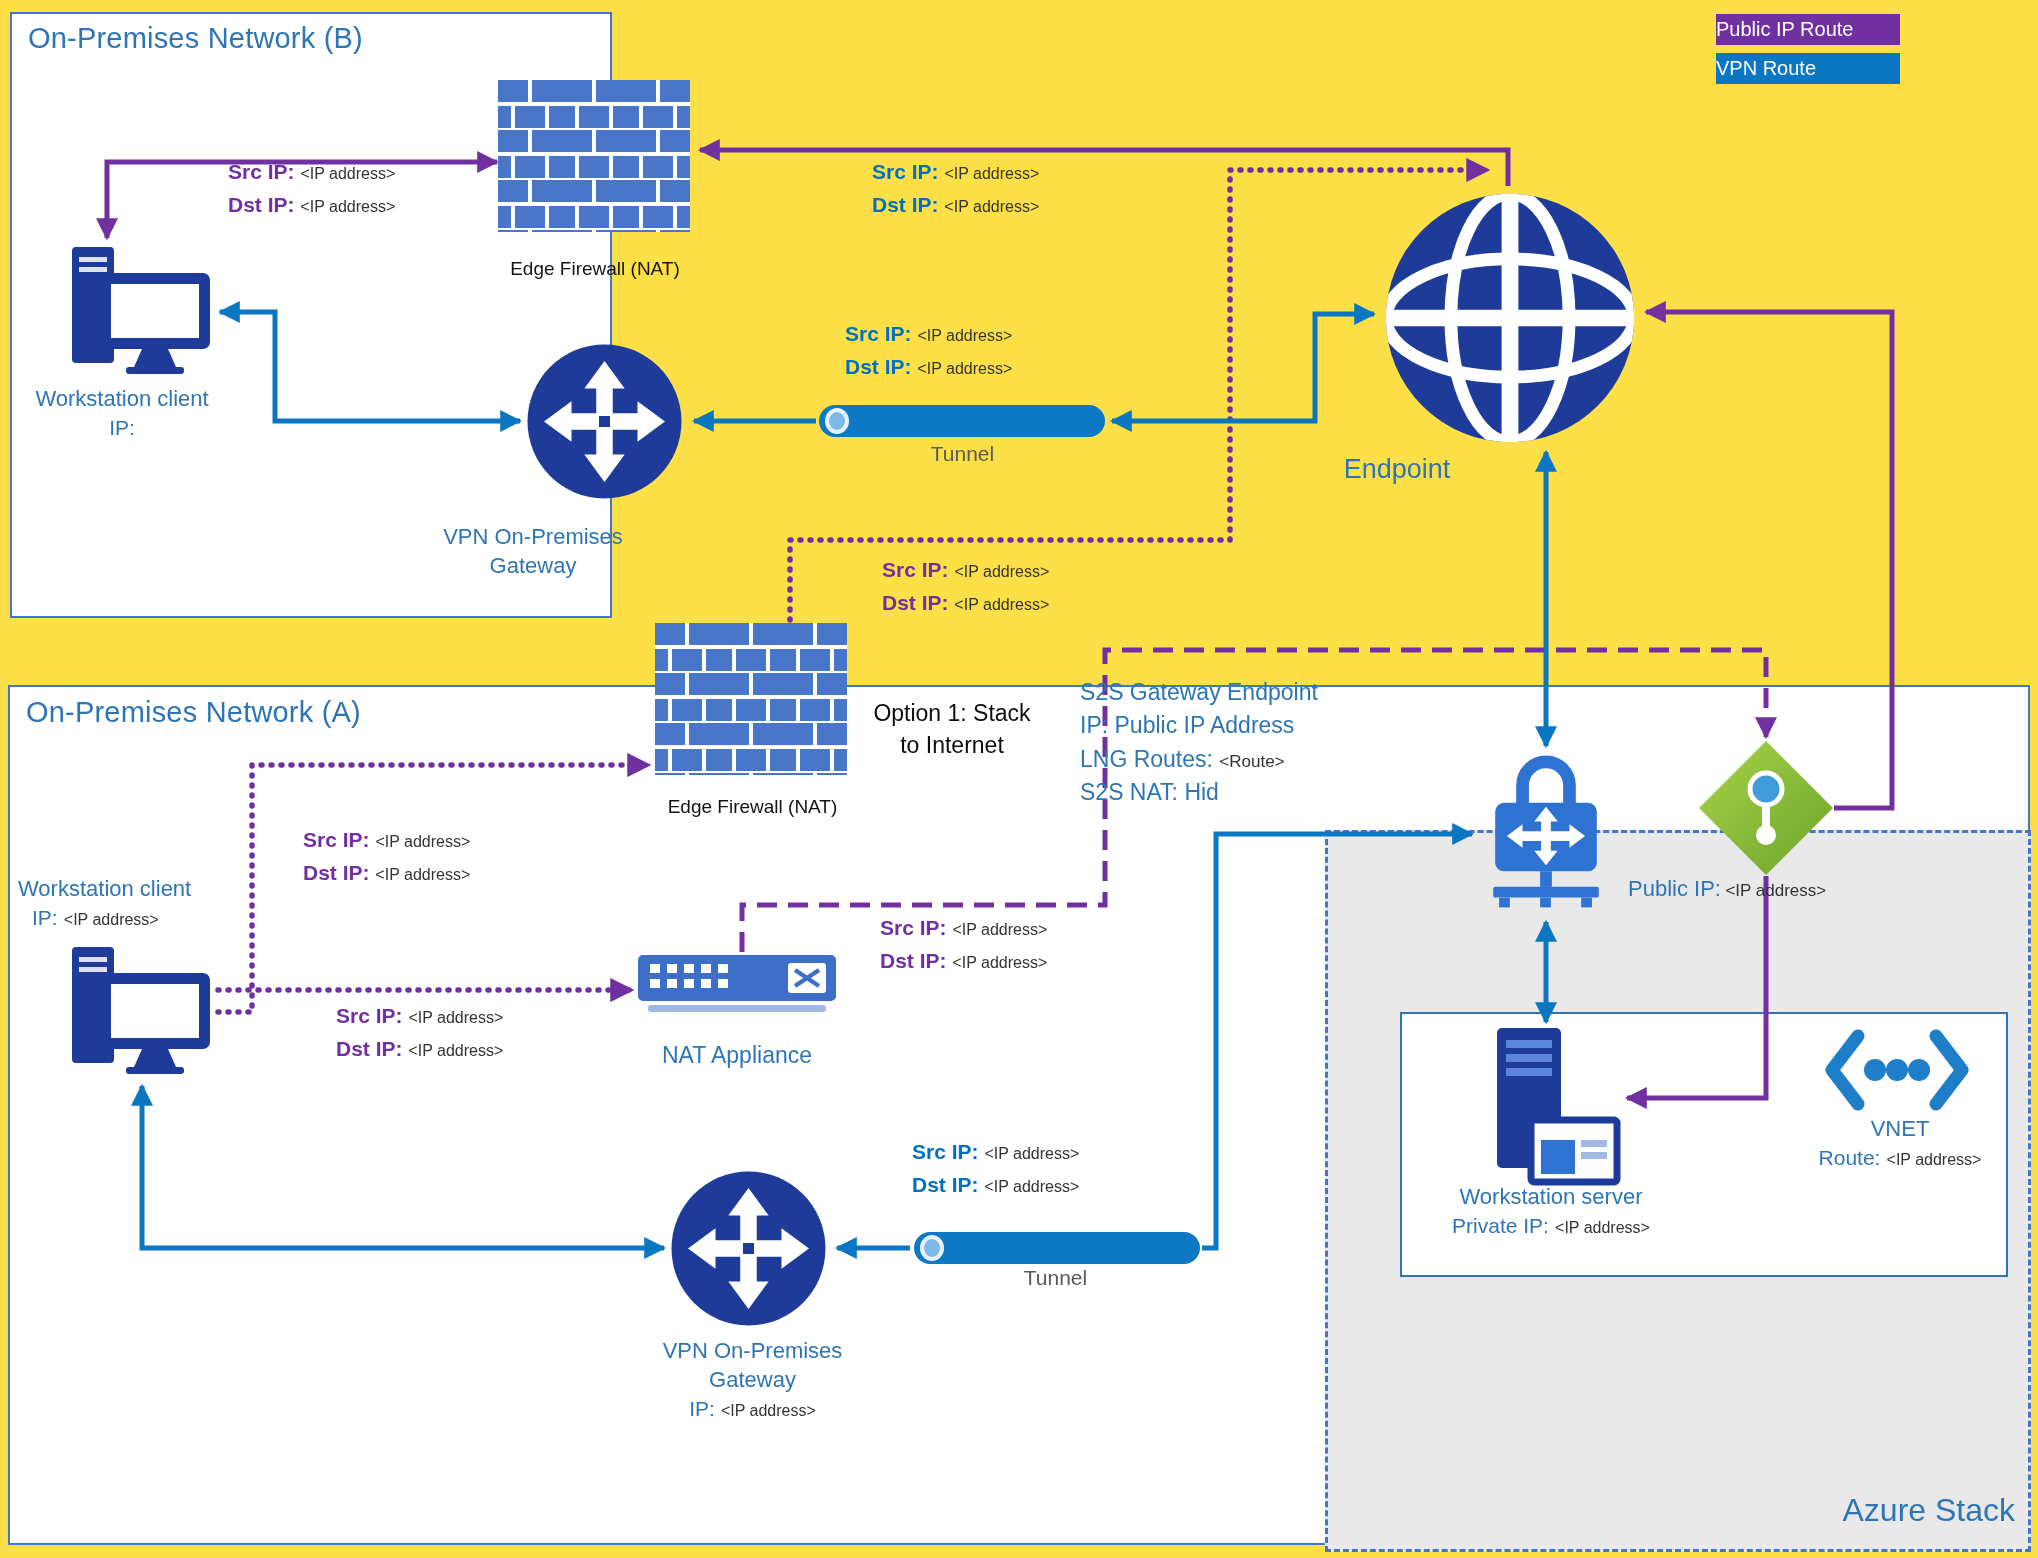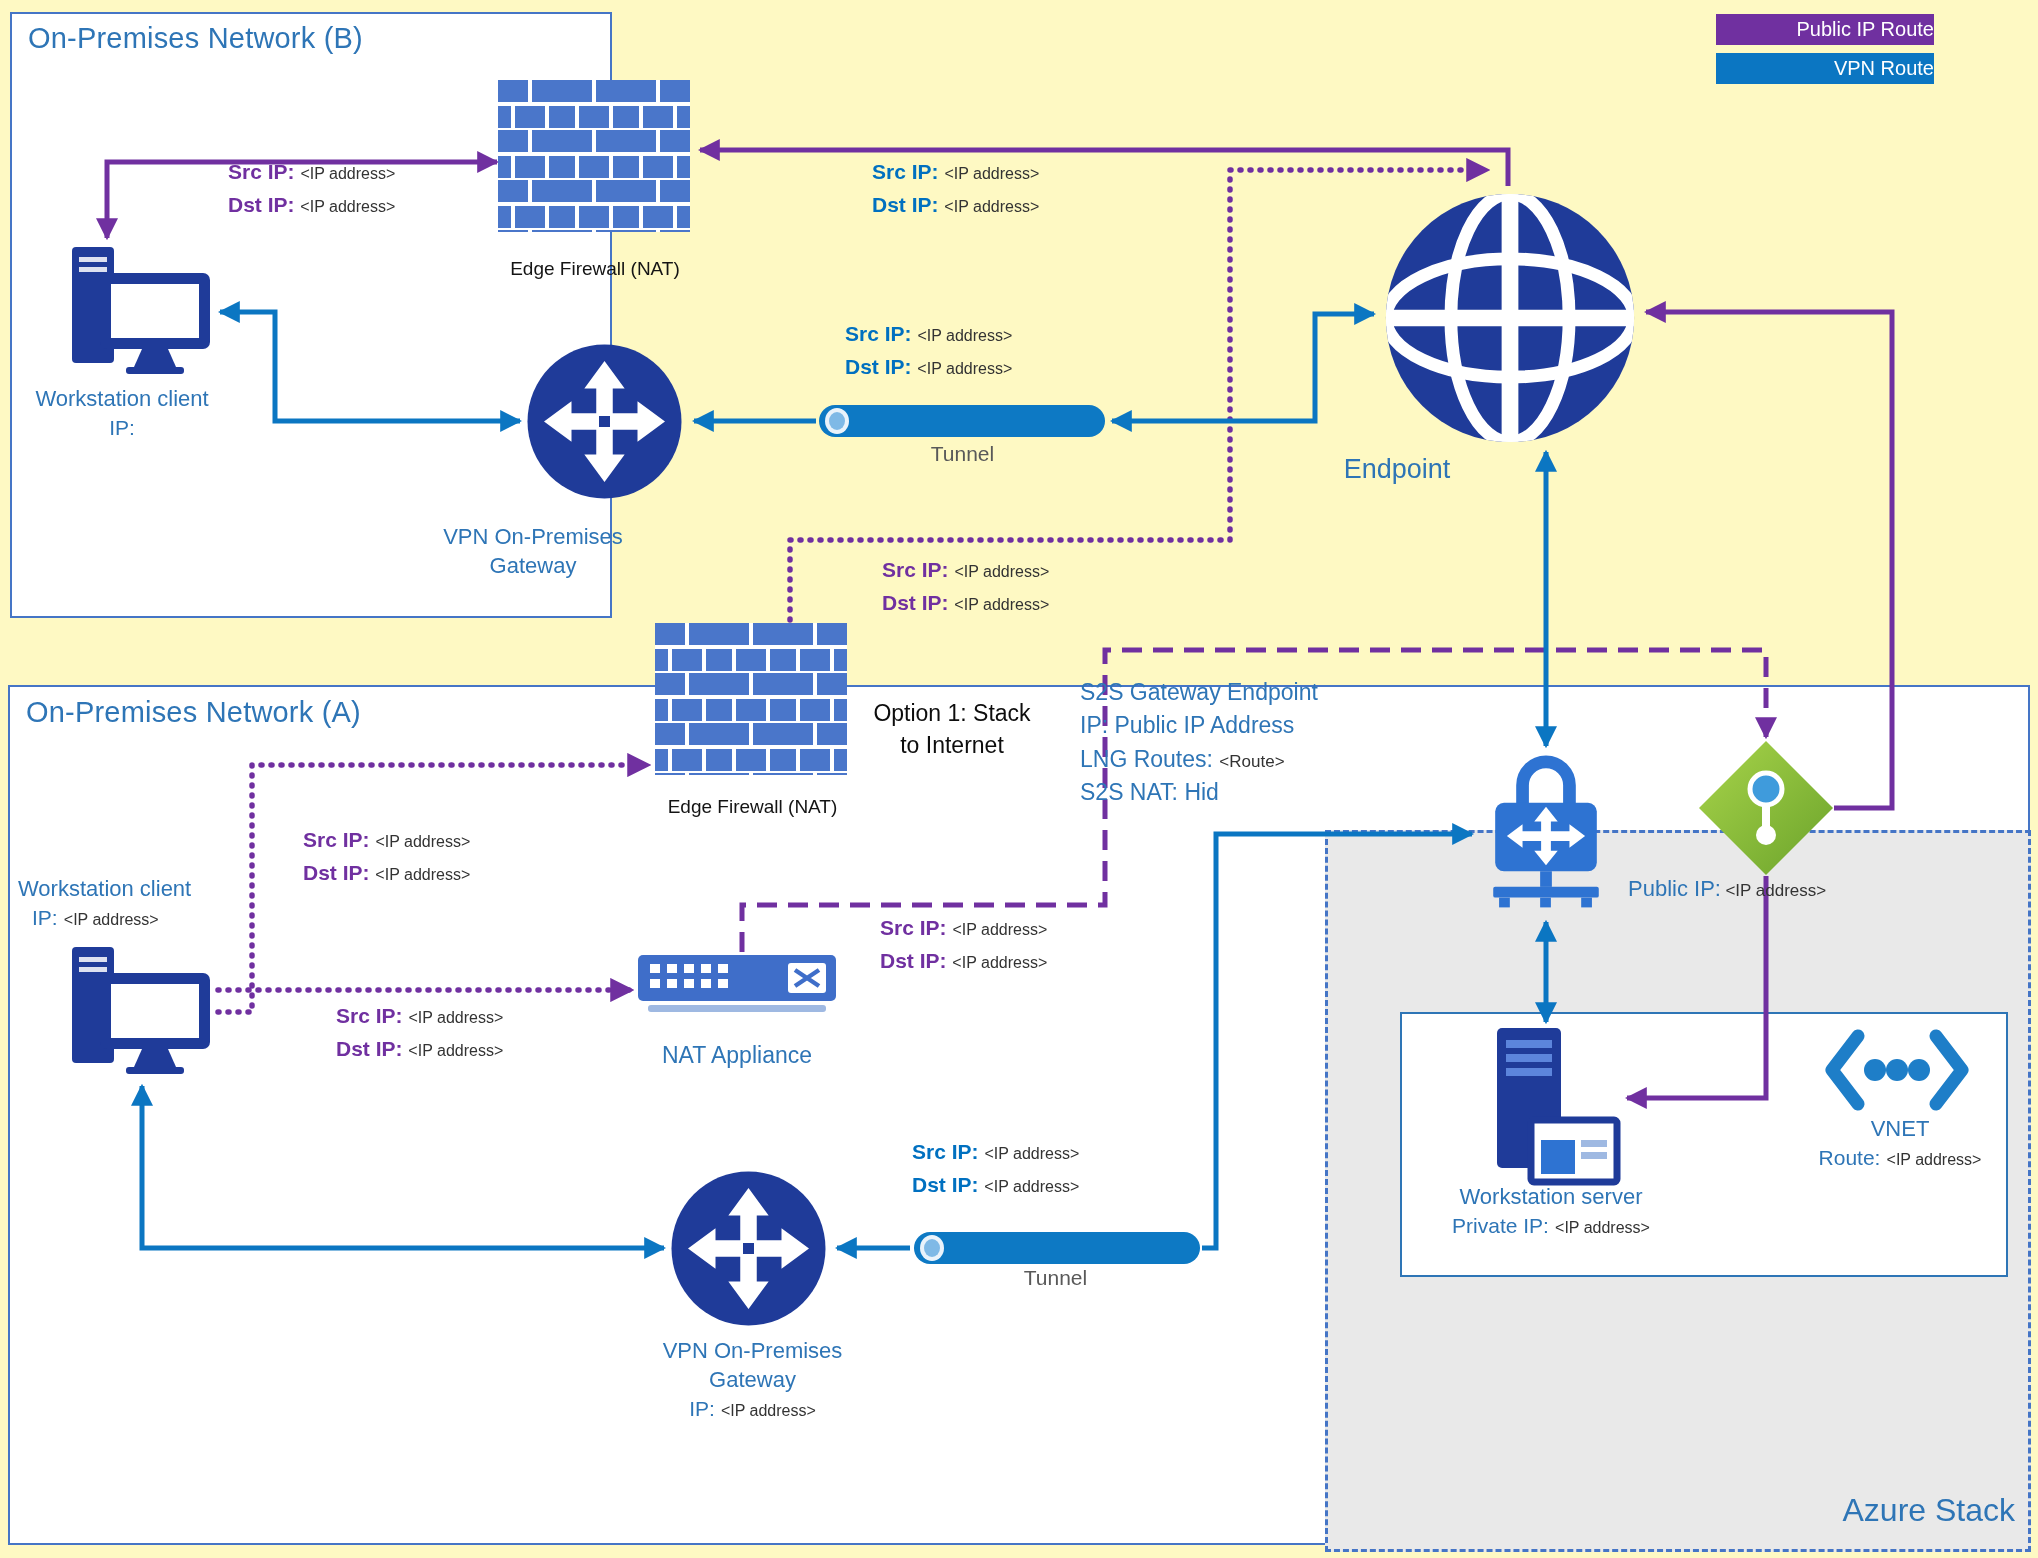--- a/index.html
+++ b/index.html
@@ -1,35 +1,35 @@
 <!DOCTYPE html>
 <html><head>
 <meta charset="utf-8">
 <style>
   *{margin:0;padding:0;box-sizing:border-box}
   body{font-family:"Liberation Sans",sans-serif;background:#fff}
-  #canvas{position:relative;width:2038px;height:1558px;background:#fef9c3;overflow:hidden}
+  #canvas{position:relative;width:2038px;height:1558px;background:#fde047;overflow:hidden}
   .abs{position:absolute}
   svg.wires{position:absolute;left:0;top:0;width:2038px;height:1558px;pointer-events:none}
   .netbox{position:absolute;background:#fff;border:2px solid #4575C6}
   .net-title{position:absolute;color:#2E75B6;font-size:29px;letter-spacing:.2px;white-space:nowrap}
   .azure-box{position:absolute;background:#E9E9E9;border:3px dashed #4575C6}
   .appsrv-box{position:absolute;background:#fff;border:2px solid #2E75B6}
   .icon{position:absolute}
   .icon svg{display:block;width:100%;height:100%}
   .lbl{position:absolute;color:#2E75B6;font-size:22px;text-align:center;line-height:1.32;white-space:nowrap}
   .lbl-dark{color:#141414;font-size:19px}
   .lbl-gray{color:#595959;font-size:21px}
   .ip-pair{position:absolute;font-size:21px;font-weight:600;line-height:1.55;white-space:nowrap}
   .ip-pair .ip-val{font-size:16px;font-weight:400;color:#333}
   .ip-purple{color:#7030A0}
   .ip-blue{color:#0070C0}
   .kv .k{color:#2E75B6;font-size:21px}
   .kv .v{color:#333;font-size:16px}
-  .legend-item{position:absolute;width:218px;height:31px;display:flex;align-items:center;justify-content:flex-end;color:#fff;font-size:20px}
+  .legend-item{position:absolute;width:184px;height:31px;display:flex;align-items:center;justify-content:flex-start;color:#fff;font-size:20px}
   .opt{position:absolute;color:#0d0d0d;font-size:23px;line-height:1.38;text-align:center;white-space:nowrap}
   .s2s-line{color:#2E75B6;font-size:23px;line-height:1.45;white-space:nowrap}
   .s2s-line .v{color:#333;font-size:17px}
   .azure-label{position:absolute;color:#2E75B6;font-size:32px;font-weight:500;text-align:right;white-space:nowrap}
   .lp{stroke:#7030A0;stroke-width:5;fill:none}
   .lb{stroke:#0B76C2;stroke-width:5;fill:none}
   .dot{stroke-dasharray:1 9;stroke-linecap:round;stroke-width:5.5}
   .dash{stroke-dasharray:20 11}
 </style>
 </head>

